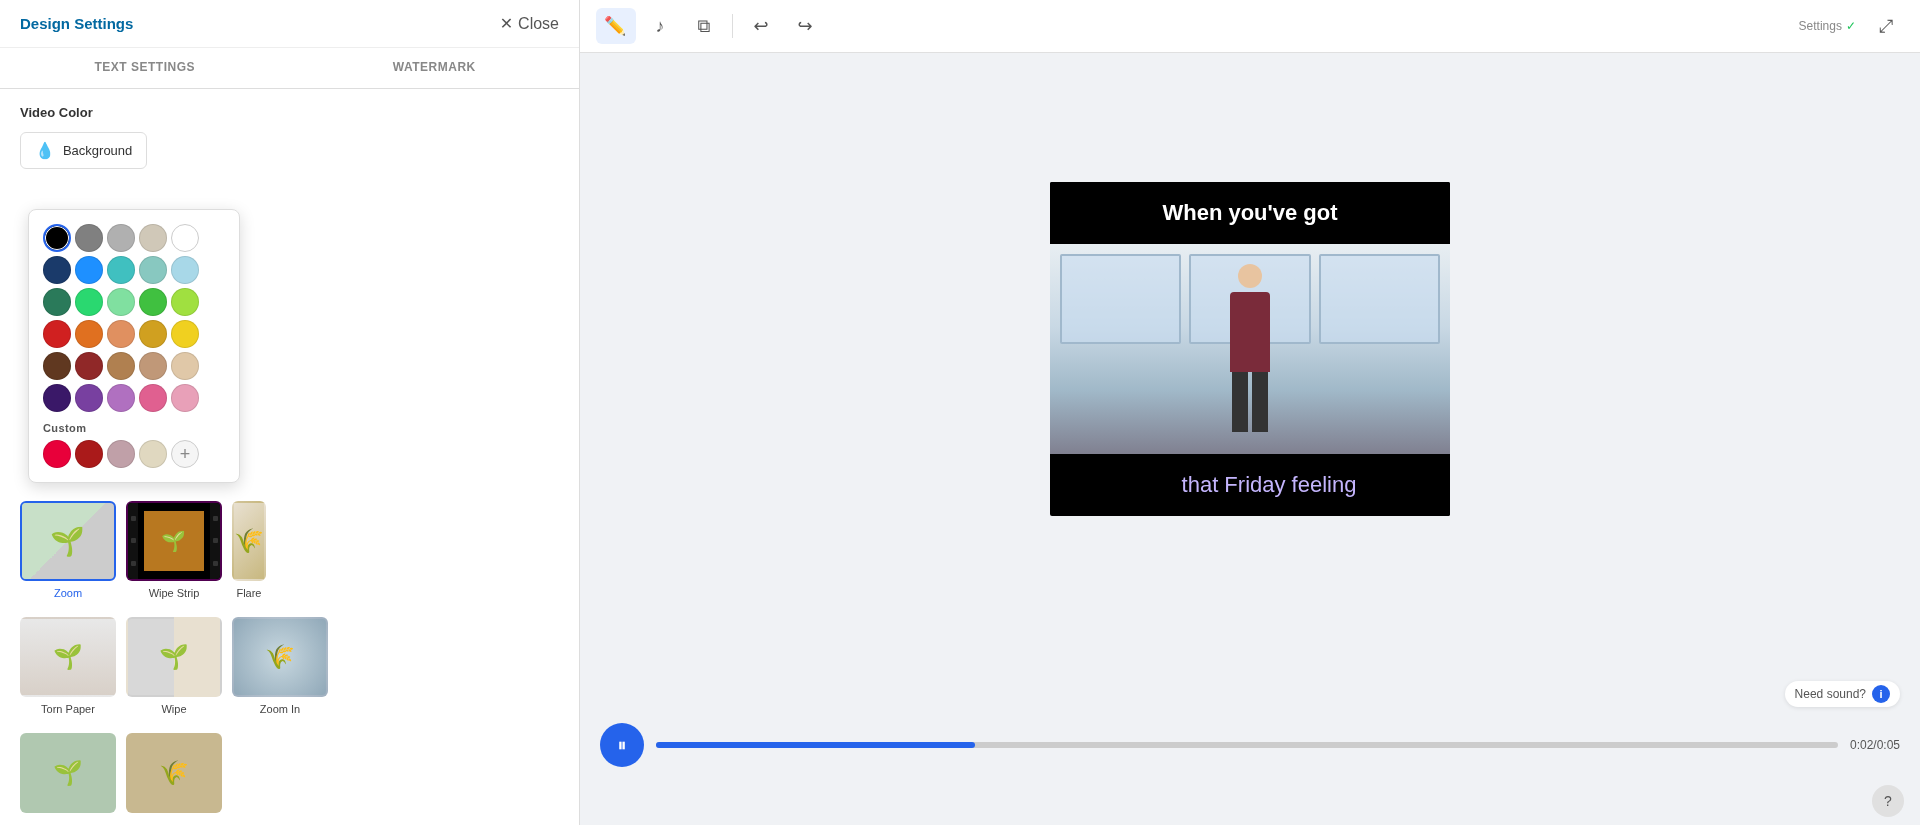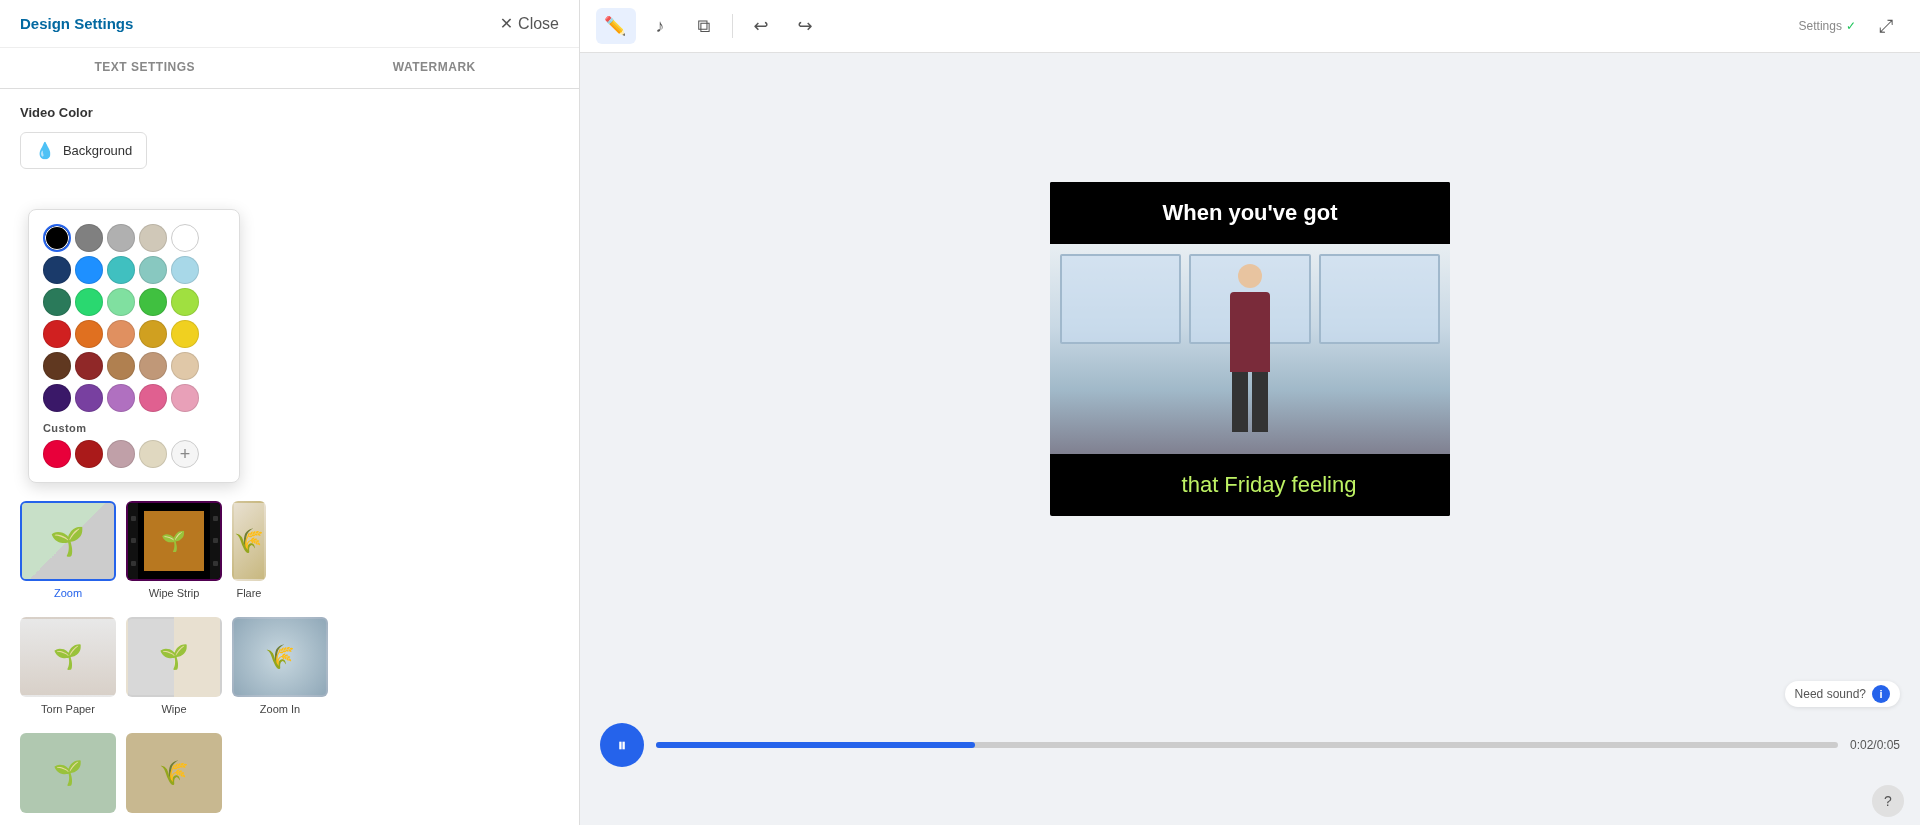--- a/index.html
+++ b/index.html
@@ -365,21 +365,21 @@
     }
 
     .figure-leg {
       width: 16px;
       height: 60px;
       background: #333;
     }
 
     .video-bottom-caption {
       background: #000;
-      color: #bef264;
+      color: #c4b5fd;
       text-align: center;
       font-size: 22px;
       font-weight: 400;
       padding: 18px 12px;
       margin-left: 38px;
     }
 
     
     .playback-controls {
       display: flex;

